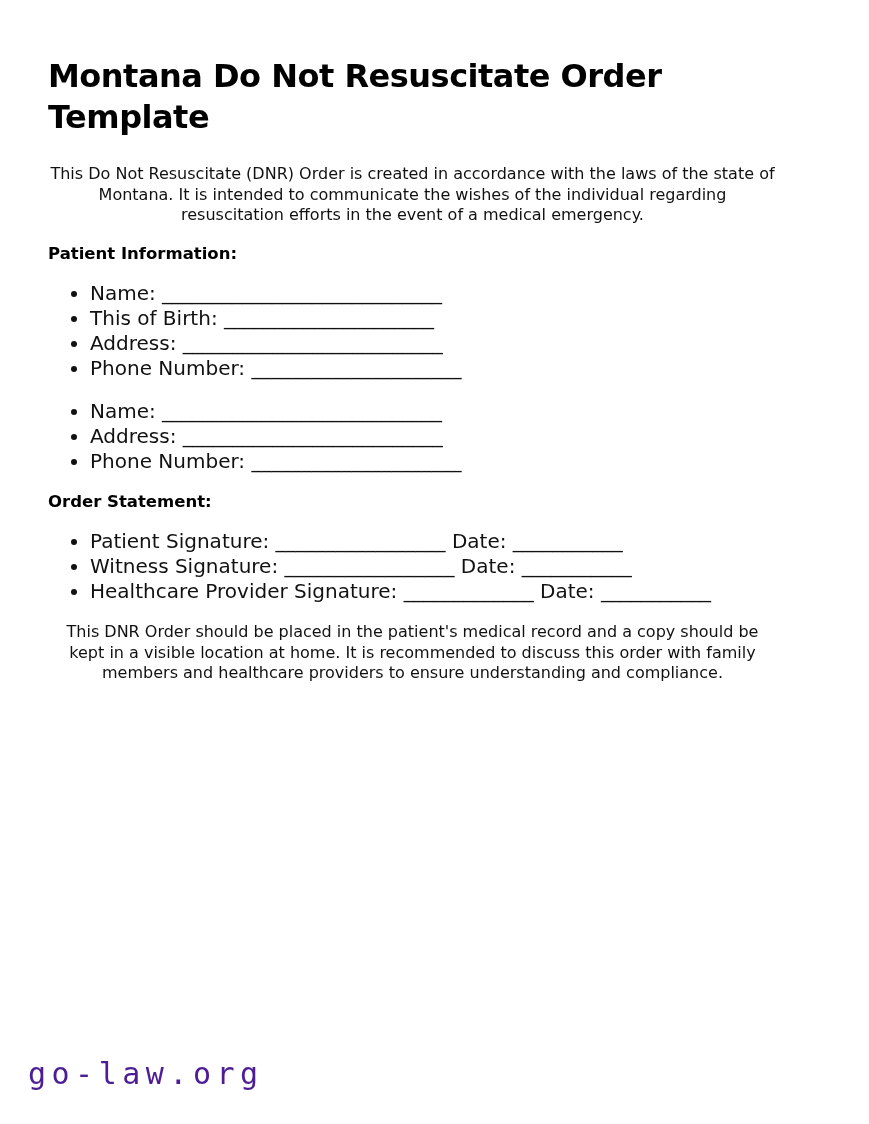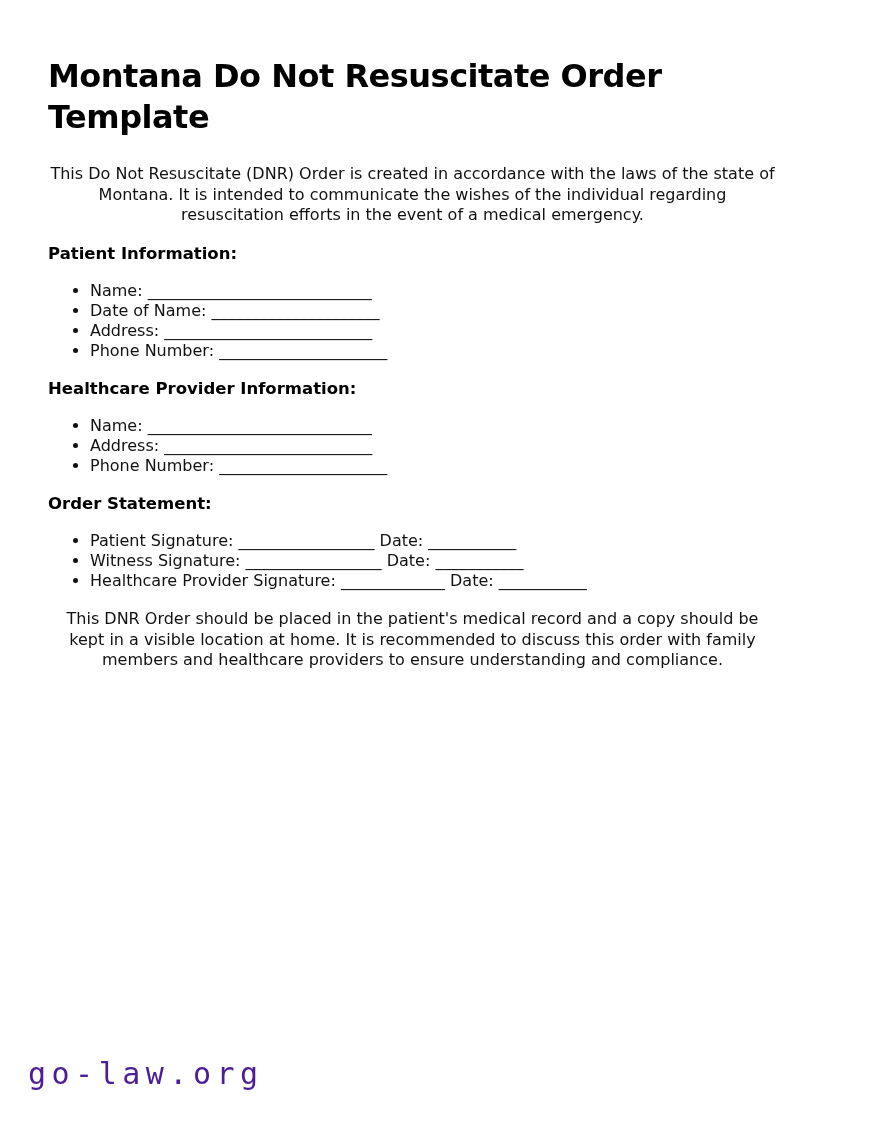--- a/index.html
+++ b/index.html
@@ -39,21 +39,21 @@
     font-weight: 700;
     color: #000000;
     margin: 8px 0 17px 0;
   }
   ul.field-list {
     margin: 0 0 18px 0;
     padding-left: 42px;
     list-style: disc;
   }
   ul.field-list li {
-    font-size: 16px;
+    font-size: 20px;
     line-height: 1.25;
   }
   .blank { white-space: nowrap; letter-spacing: 0; }
   .footer-logo {
     position: absolute;
     left: 28px;
     top: 1056px;
     font-family: "DejaVu Sans Mono", "Liberation Mono", monospace;
     font-size: 30px;
     letter-spacing: 5.5px;
@@ -70,34 +70,33 @@
 
     <p class="para">This Do Not Resuscitate (DNR) Order is created in accordance with the laws of the state of Montana. It is intended to communicate the wishes of the individual regarding resuscitation efforts in the event of a medical emergency.</p>
 
     <h2 class="section-heading">Patient Information:</h2>
     <ul class="field-list">
       <li>
         <span>Name:</span>
         <span class="blank">____________________________</span>
       </li>
       <li>
-        <span>Date of Name:</span>
+        <span>This of Birth:</span>
         <span class="blank">_____________________</span>
       </li>
       <li>
         <span>Address:</span>
         <span class="blank">__________________________</span>
       </li>
       <li>
         <span>Phone Number:</span>
         <span class="blank">_____________________</span>
       </li>
     </ul>
 
-    <h2 class="section-heading">Healthcare Provider Information:</h2>
     <ul class="field-list">
       <li>
         <span>Name:</span>
         <span class="blank">____________________________</span>
       </li>
       <li>
         <span>Address:</span>
         <span class="blank">__________________________</span>
       </li>
       <li>

